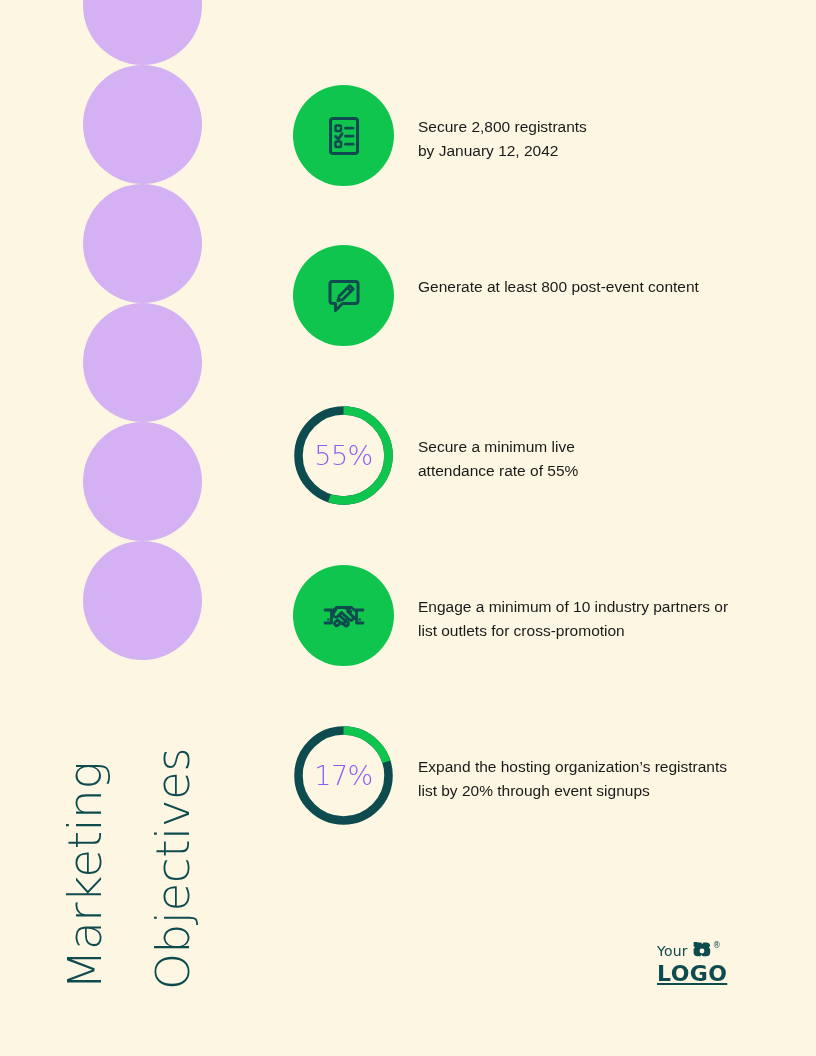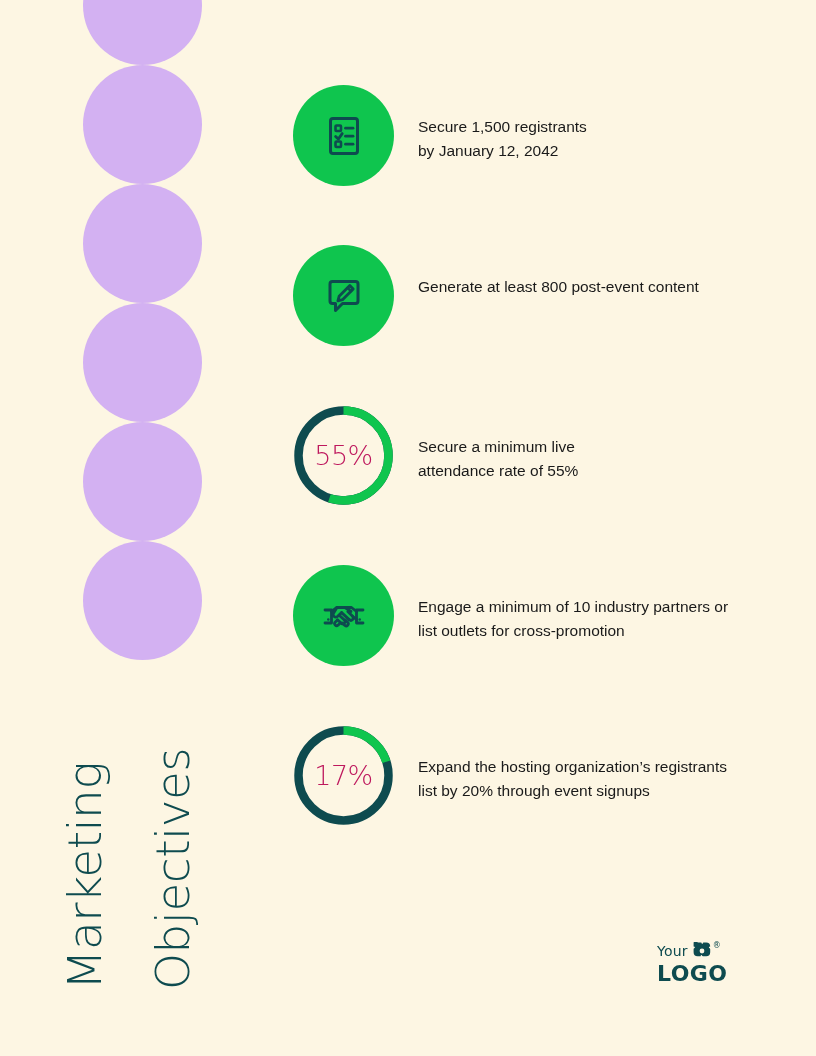--- a/index.html
+++ b/index.html
@@ -101,21 +101,21 @@
   }
   .donut-label {
     position: absolute;
     left: 0;
     top: 0;
     width: 101px;
     height: 101px;
     display: flex;
     align-items: center;
     justify-content: center;
-    color: #be185d;
+    color: #8b5cf6;
     font-family: "DejaVu Sans", sans-serif;
     font-size: 27px;
     font-weight: 300;
     letter-spacing: -0.5px;
   }
   .objective-text {
     margin-left: 24px;
     padding-top: 30px;
     color: #1A1A1A;
     font-family: "Liberation Sans", sans-serif;
@@ -157,20 +157,21 @@
     margin-left: 2px;
     align-self: flex-start;
     margin-top: 1px;
   }
   #logo-logo {
     font-size: 22px;
     font-weight: 700;
     letter-spacing: 0.4px;
     line-height: 1;
     margin-top: 2px;
+    text-decoration: underline;
   }
 </style>
 </head>
 <body>
 
 <div id="decor-circles">
   <div class="decor-circle"></div>
   <div class="decor-circle"></div>
   <div class="decor-circle"></div>
   <div class="decor-circle"></div>
@@ -193,21 +194,21 @@
           <rect x="15.5" y="13.5" width="5.5" height="5.5" rx="1" fill="none" stroke="#0E4B4F" stroke-width="2.6"></rect>
           <line x1="25.5" y1="16.2" x2="33" y2="16.2" stroke="#0E4B4F" stroke-width="2.8" stroke-linecap="round"></line>
           <polyline points="15.6,24.4 18.3,27.1 22.2,21.6" fill="none" stroke="#0E4B4F" stroke-width="2.8" stroke-linecap="round" stroke-linejoin="round"></polyline>
           <line x1="25.5" y1="24.2" x2="33" y2="24.2" stroke="#0E4B4F" stroke-width="2.8" stroke-linecap="round"></line>
           <rect x="15.5" y="29.5" width="5.5" height="5.5" rx="1" fill="none" stroke="#0E4B4F" stroke-width="2.6"></rect>
           <line x1="25.5" y1="32.2" x2="33" y2="32.2" stroke="#0E4B4F" stroke-width="2.8" stroke-linecap="round"></line>
         </svg>
       </div>
     </div>
     <div class="objective-text">
-      <span class="line">Secure 1,500 registrants</span>
+      <span class="line">Secure 2,800 registrants</span>
       <span class="line">by January 12, 2042</span>
     </div>
   </div>
 
   <div class="objective-row">
     <div class="objective-visual">
       <div class="icon-circle">
         <svg width="48" height="48" viewBox="0 0 48 48">
           <path d="M12.5 9.5 H35.5 a2.5 2.5 0 0 1 2.5 2.5 V29 a2.5 2.5 0 0 1 -2.5 2.5 H22.5 L15.5 38.5 V31.5 H12.5 A2.5 2.5 0 0 1 10 29 V12 A2.5 2.5 0 0 1 12.5 9.5 Z" fill="none" stroke="#0E4B4F" stroke-width="3" stroke-linejoin="round"></path>
           <path d="M29.8 13.6 l3.4 3.4 -10.7 10.7 -4.6 1.2 1.2 -4.6 Z" fill="none" stroke="#0E4B4F" stroke-width="2.8" stroke-linejoin="round"></path>

